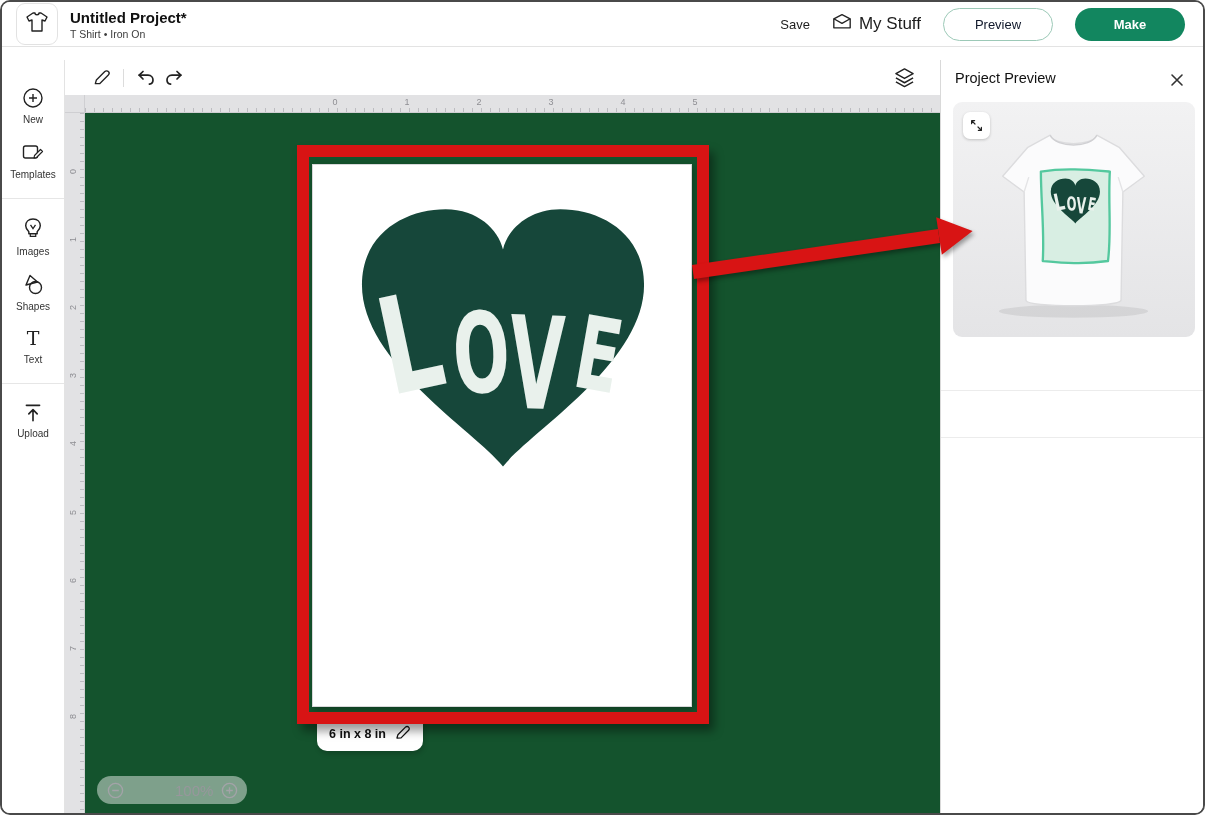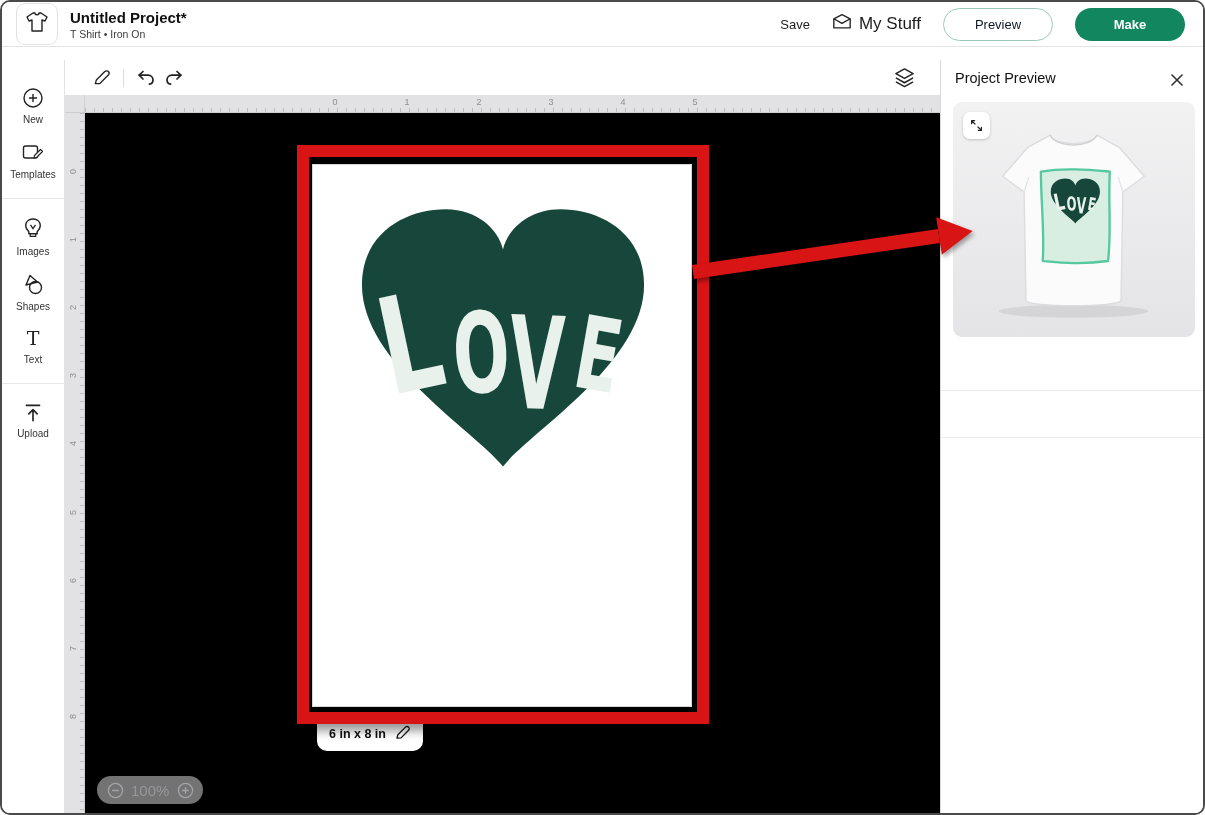--- a/index.html
+++ b/index.html
@@ -36,27 +36,27 @@
   
   .ruler-corner{ position:absolute; left:63px; top:93px; width:20px; height:18px; background:#e2e2e4; border-bottom:1px solid #cfcfd2; border-right:1px solid #cfcfd2; }
   .h-ruler{ position:absolute; left:83px; top:93px; width:855px; height:18px; background:#e2e2e4; border-bottom:1px solid #cfcfd2; }
   .h-ruler .ticks{ position:absolute; left:0; right:0; bottom:0; height:4px; background-image:repeating-linear-gradient(to right,#bdbdc1 0 1px,transparent 1px 9px); }
   .h-num{ position:absolute; top:2px; font-size:9px; color:#8e8e93; transform:translateX(-50%); }
   .v-ruler{ position:absolute; left:63px; top:111px; bottom:0; width:20px; background:#e2e2e4; border-right:1px solid #cfcfd2; }
   .v-ruler .ticks{ position:absolute; top:0; bottom:0; right:0; width:4px; background-image:repeating-linear-gradient(to bottom,#bdbdc1 0 1px,transparent 1px 8px); }
   .v-num{ position:absolute; left:2px; width:12px; font-size:9px; color:#8e8e93; transform:rotate(-90deg); }
 
   
-  .canvas{ position:absolute; left:83px; top:111px; width:855px; bottom:0; background:#000000; }
+  .canvas{ position:absolute; left:83px; top:111px; width:855px; bottom:0; background:#14532d; }
   .page{ position:absolute; left:227px; top:51px; width:380px; height:543px; background:#fff; border:1px solid #d8d8da; box-shadow:2px 3px 7px rgba(0,0,0,0.28); cursor:pointer; }
   .page-heart{ position:absolute; left:35px; top:36px; width:310px; height:272px; }
   .size-label{ position:absolute; left:232px; top:604px; height:34px; background:#fff; border-radius:4px 4px 10px 10px; box-shadow:1px 3px 5px rgba(0,0,0,0.18); display:flex; align-items:center; gap:8px; padding:0 12px; cursor:pointer; }
   .size-label .txt{ font-size:12.5px; font-weight:bold; color:#111; }
   .zoom-pill{ position:absolute; left:12px; top:663px; height:28px; border-radius:14px; background:rgba(255,255,255,0.45); display:flex; align-items:center; gap:7px; padding:0 9px; }
-  .zoom-pill .val{ font-size:15px; color:#97979c; }
+  .zoom-pill .val{ font-size:15px; color:#97979c;margin-left:44px; }
   .zoom-btn{ width:18px; height:18px; cursor:pointer; display:flex; align-items:center; justify-content:center; }
 
   
   .annot-rect{ position:absolute; left:295px; top:143px; width:412px; height:579px; border:12px solid #d81414; box-shadow:5px 7px 9px rgba(0,0,0,0.4); z-index:40; pointer-events:none; }
   .annot-arrow{ position:absolute; left:685px; top:198px; width:290px; height:90px; z-index:50; filter:drop-shadow(2px 3px 2px rgba(0,0,0,0.35)); pointer-events:none; }
 
   
   .panel{ position:absolute; left:938px; top:58px; right:0; bottom:0; background:#fff; border-left:1px solid #d9d9d9; }
   .panel-title{ position:absolute; left:14px; top:10px; font-size:14.5px; font-weight:normal; color:#111; }
   .panel-close{ position:absolute; right:16px; top:10px; width:20px; height:20px; display:flex; align-items:center; justify-content:center; cursor:pointer; }

